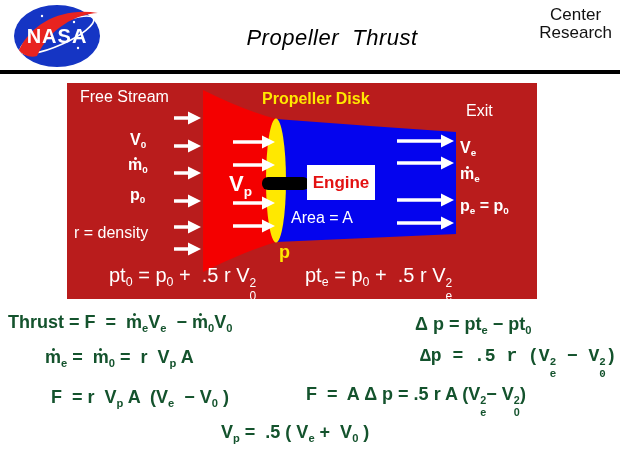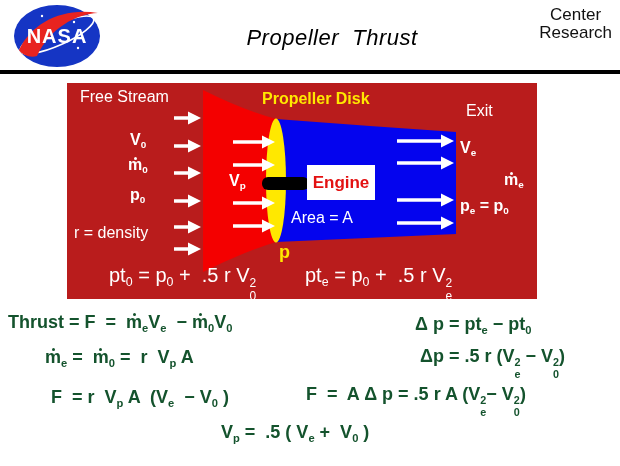--- a/index.html
+++ b/index.html
@@ -140,40 +140,40 @@
 
     <div class="lbl" style="left:13px;top:5px;">Free Stream</div>
     <div class="lbl bold yellow" style="left:195px;top:7px;">Propeller Disk</div>
     <div class="lbl" style="left:399px;top:19px;">Exit</div>
 
     <div class="lbl bold" style="left:63px;top:48px;">V<sub>0</sub></div>
     <div class="lbl bold" style="left:61px;top:73px;"><span class="mdot">m</span><sub>0</sub></div>
     <div class="lbl bold" style="left:63px;top:103px;">p<sub>0</sub></div>
     <div class="lbl" style="left:7px;top:141px;">r = density</div>
 
-    <div class="lbl bold" style="left:162px;top:89px;font-size:16px;">V<sub>p</sub></div>
+    <div class="lbl bold" style="left:162px;top:89px;font-size:22px;">V<sub>p</sub></div>
 
     <div class="engine-box">
       <span>Engine</span>
     </div>
 
     <div class="lbl" style="left:224px;top:126px;">Area = A</div>
     <div class="lbl bold yellow" style="left:212px;top:160px;font-size:18px;">p</div>
 
     <div class="lbl bold" style="left:393px;top:56px;">V<sub>e</sub></div>
-    <div class="lbl bold" style="left:393px;top:88px;margin-left:44px;"><span class="mdot">m</span><sub>e</sub></div>
+    <div class="lbl bold" style="left:393px;top:82px;"><span class="mdot">m</span><sub>e</sub></div>
     <div class="lbl bold" style="left:393px;top:114px;">p<sub>e</sub> = p<sub>0</sub></div>
 
     <div class="lbl wf" style="left:42px;top:181px;">pt<sub>0</sub> = p<sub>0</sub> +  .5 r V<span class="ss"><span>2</span><span>0</span></span></div>
     <div class="lbl wf" style="left:238px;top:181px;">pt<sub>e</sub> = p<sub>0</sub> +  .5 r V<span class="ss"><span>2</span><span>e</span></span></div>
   </div>
 
   <div class="eq" style="left:8px;top:312px;">Thrust = F  =  <span class="mdot">m</span><sub>e</sub>V<sub>e</sub>  − <span class="mdot">m</span><sub>0</sub>V<sub>0</sub></div>
   <div class="eq" style="left:415px;top:314px;">Δ p = pt<sub>e</sub> − pt<sub>0</sub></div>
 
   <div class="eq" style="left:45px;top:347px;"><span class="mdot">m</span><sub>e</sub> =  <span class="mdot">m</span><sub>0</sub> =  r  V<sub>p</sub> A</div>
-  <div class="eq" style="left:420px;top:346px;">Δp = .5 r (V<span class="ss"><span>2</span><span>e</span></span> − V<span class="ss"><span>2</span><span>0</span></span>)</div>
+  <div class="eq" style="left:420px;top:346px;font-family:Liberation Mono, monospace;">Δp = .5 r (V<span class="ss"><span>2</span><span>e</span></span> − V<span class="ss"><span>2</span><span>0</span></span>)</div>
 
   <div class="eq" style="left:51px;top:387px;">F  = r  V<sub>p</sub> A  (V<sub>e</sub>  − V<sub>0</sub> )</div>
   <div class="eq" style="left:306px;top:384px;">F  =  A Δ p = .5 r A (V<span class="ss"><span>2</span><span>e</span></span>− V<span class="ss"><span>2</span><span>0</span></span>)</div>
 
   <div class="eq" style="left:221px;top:422px;">V<sub>p</sub> =  .5 ( V<sub>e</sub> +  V<sub>0</sub> )</div>
 </div>
 
 </body></html>

